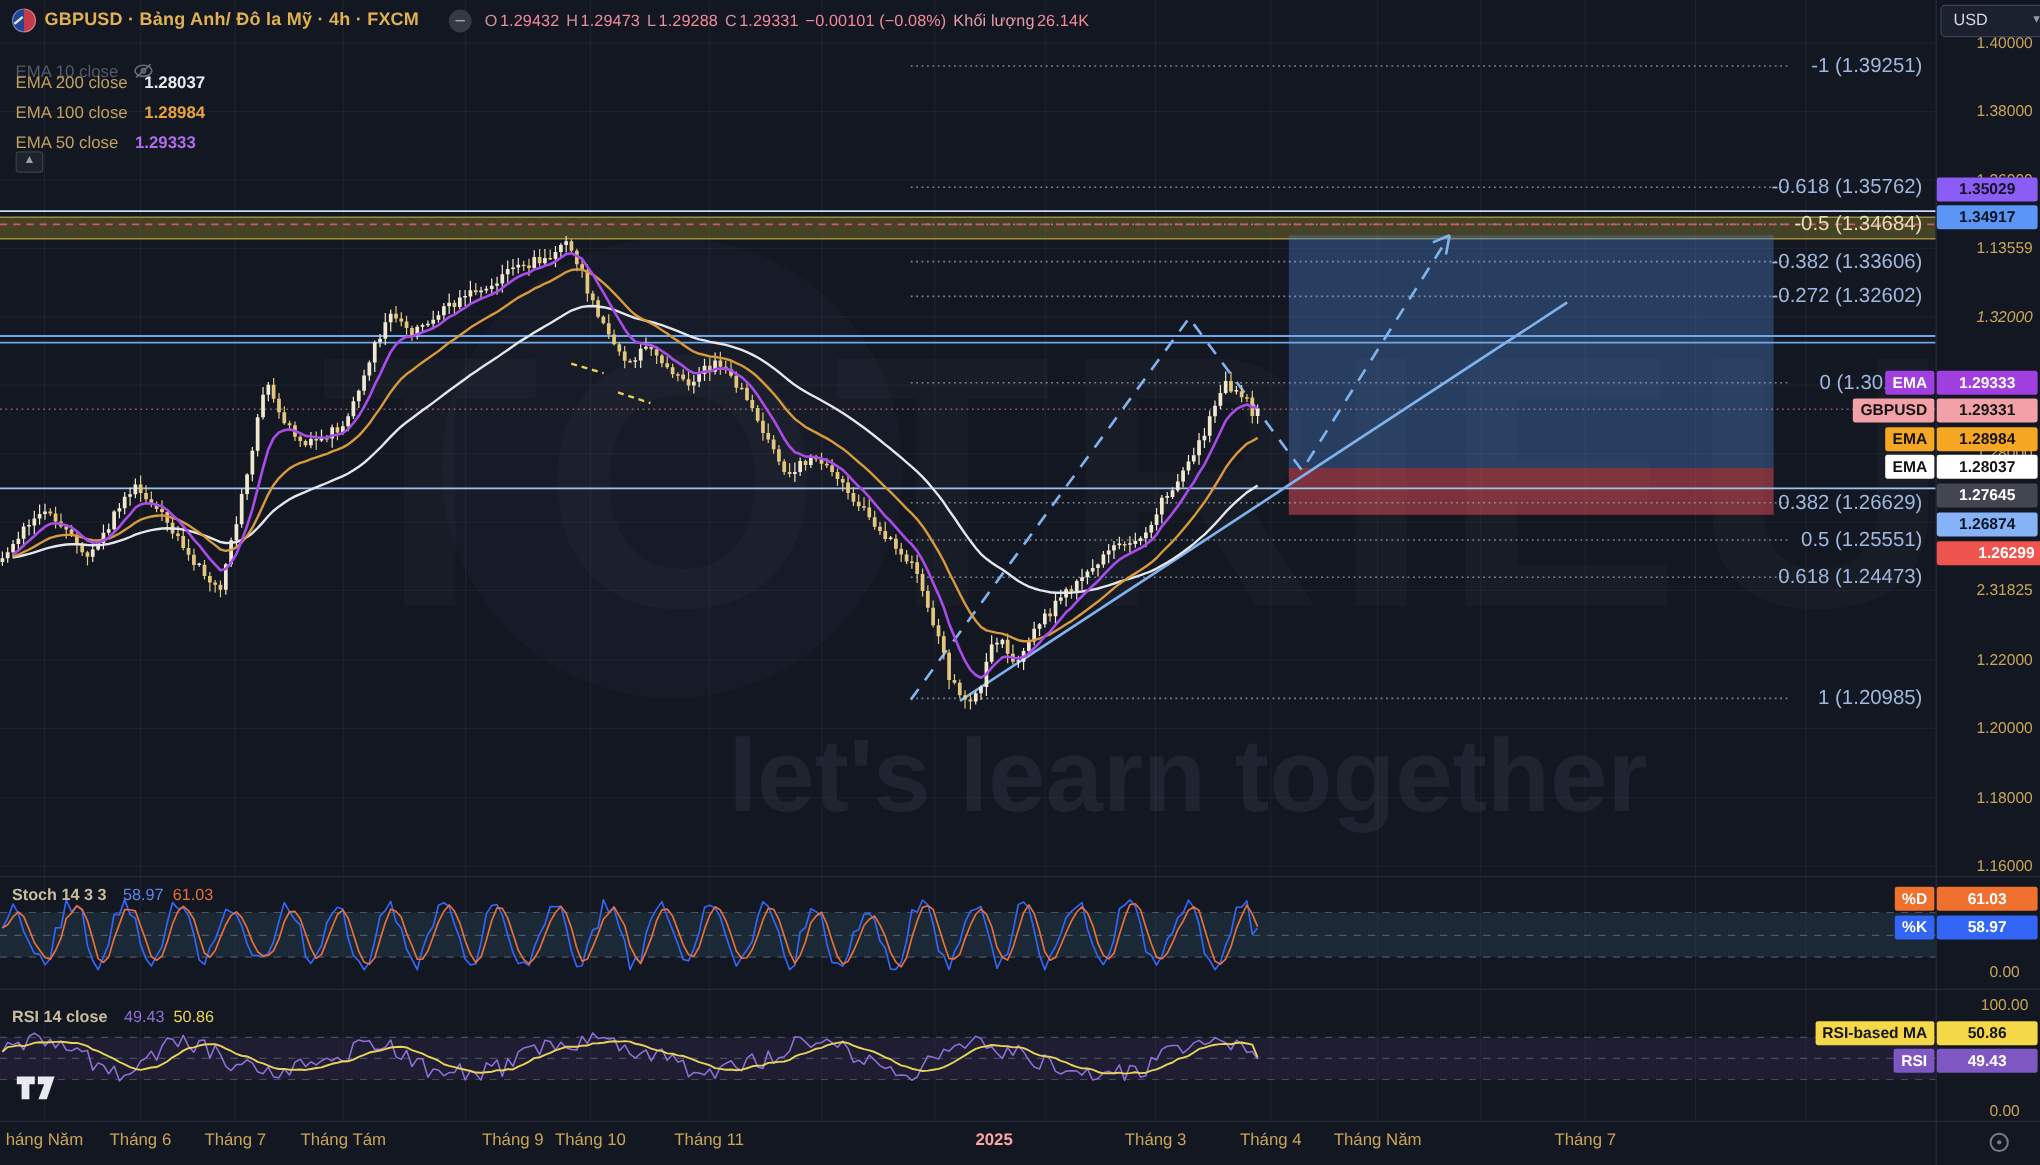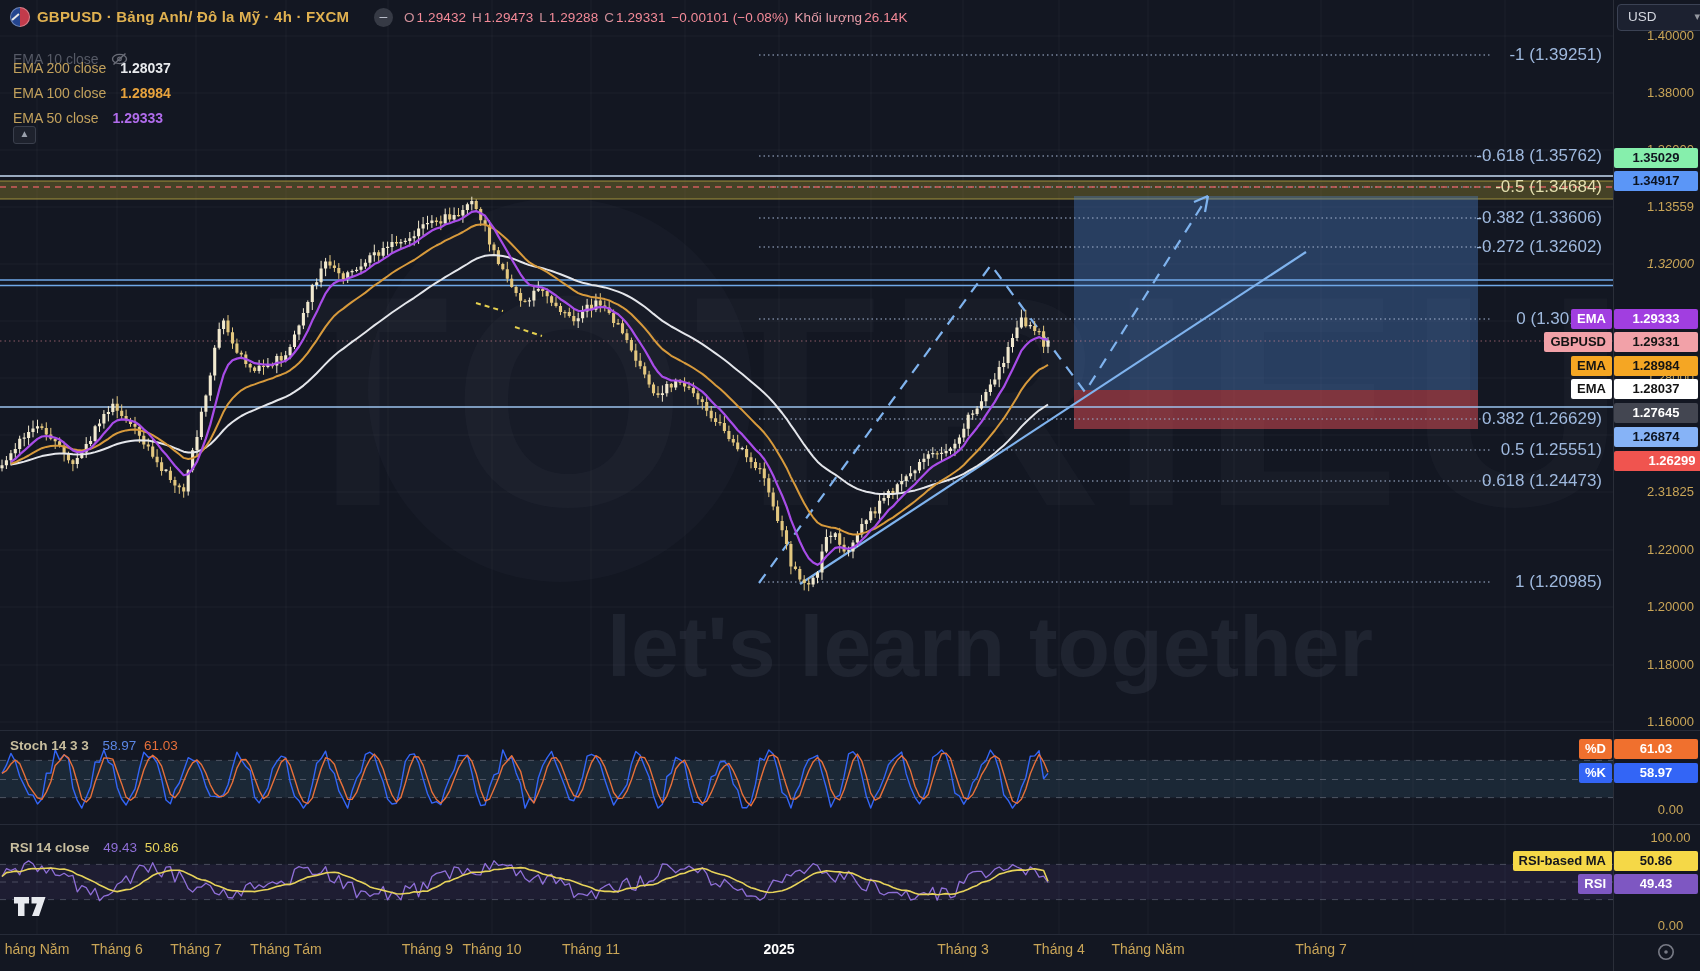--- a/index.html
+++ b/index.html
@@ -36,21 +36,21 @@
   .fiblab.gold{color:#E4DFAF;}
   .badge-val{left:1614px;width:84px;height:20px;line-height:20px;text-align:center;
      font-size:13px;font-weight:600;border-radius:2px;z-index:4;}
   .badge-lab{right:88px;height:20px;line-height:20px;padding:0 6px;
      font-size:13px;font-weight:600;border-radius:2px;z-index:4;white-space:nowrap;}
   #usd-button{left:1617px;top:4px;width:79px;height:25px;background:#1C2130;border:1px solid #3B4254;
      border-radius:4px;color:#D5D8E0;font-size:13.5px;line-height:23px;padding-left:10px;cursor:pointer;z-index:5;}
   #usd-button .chev{float:right;margin-right:7px;color:#9598A1;font-size:11px;}
   
   .tlabel{top:941px;width:130px;margin-left:-65px;text-align:center;font-size:14px;color:#C9A557;cursor:ew-resize;}
-  .tlabel.bold{font-weight:700;color:#ffffff;}
+  .tlabel.bold{font-weight:700;color:#fca5a5;text-align:right;}
   #tv-logo{left:13px;top:896px;z-index:3;cursor:pointer;}
   #gear-icon{left:1654px;top:940px;width:26px;height:24px;z-index:4;cursor:pointer;}
 </style>
 </head>
 <body>
 
 <div id="root">
   <svg id="chart-svg" width="1700" height="971" viewBox="0 0 1700 971">
       <g>
         <line x1="37" y1="0" x2="37" y2="934" stroke="rgba(250,250,250,0.045)" stroke-width="1"></line>
@@ -231,21 +231,21 @@
     <div class="ov fiblab" style="top: 45px;">-1 (1.39251)</div>
     <div class="ov fiblab" style="top: 146px;">-0.618 (1.35762)</div>
     <div class="ov fiblab gold" style="top: 177px;">-0.5 (1.34684)</div>
     <div class="ov fiblab" style="top: 208px;">-0.382 (1.33606)</div>
     <div class="ov fiblab" style="top: 237px;">-0.272 (1.32602)</div>
     <div class="ov fiblab" style="top: 309px;">0 (1.30117)</div>
     <div class="ov fiblab" style="top: 409px;">0.382 (1.26629)</div>
     <div class="ov fiblab" style="top: 440px;">0.5 (1.25551)</div>
     <div class="ov fiblab" style="top: 471px;">0.618 (1.24473)</div>
     <div class="ov fiblab" style="top: 572px;">1 (1.20985)</div>
-    <div class="ov badge-val" style="top: 148px; background: #86efac; color: rgb(16, 21, 31);">1.35029</div>
+    <div class="ov badge-val" style="top: 148px; background: #8b5cf6; color: rgb(16, 21, 31);">1.35029</div>
     <div class="ov badge-val" style="top: 171px; background: rgb(91, 150, 247); color: rgb(12, 19, 32);">1.34917</div>
     <div class="ov badge-val" style="top: 309px; background: rgb(161, 62, 224); color: rgb(255, 255, 255);">1.29333</div>
     <div class="ov badge-lab" style="top: 309px; background: rgb(161, 62, 224); color: rgb(255, 255, 255);">EMA</div>
     <div class="ov badge-val" style="top: 332px; background: rgb(242, 161, 168); color: rgb(20, 20, 20);">1.29331</div>
     <div class="ov badge-lab" style="top: 332px; background: rgb(242, 161, 168); color: rgb(20, 20, 20);">GBPUSD</div>
     <div class="ov badge-val" style="top: 356px; background: rgb(245, 166, 35); color: rgb(20, 20, 20);">1.28984</div>
     <div class="ov badge-lab" style="top: 356px; background: rgb(245, 166, 35); color: rgb(20, 20, 20);">EMA</div>
     <div class="ov badge-val" style="top: 379px; background: rgb(255, 255, 255); color: rgb(20, 20, 20);">1.28037</div>
     <div class="ov badge-lab" style="top: 379px; background: rgb(255, 255, 255); color: rgb(20, 20, 20);">EMA</div>
     <div class="ov badge-val" style="top: 403px; background: rgb(67, 70, 81); color: rgb(255, 255, 255);">1.27645</div>

